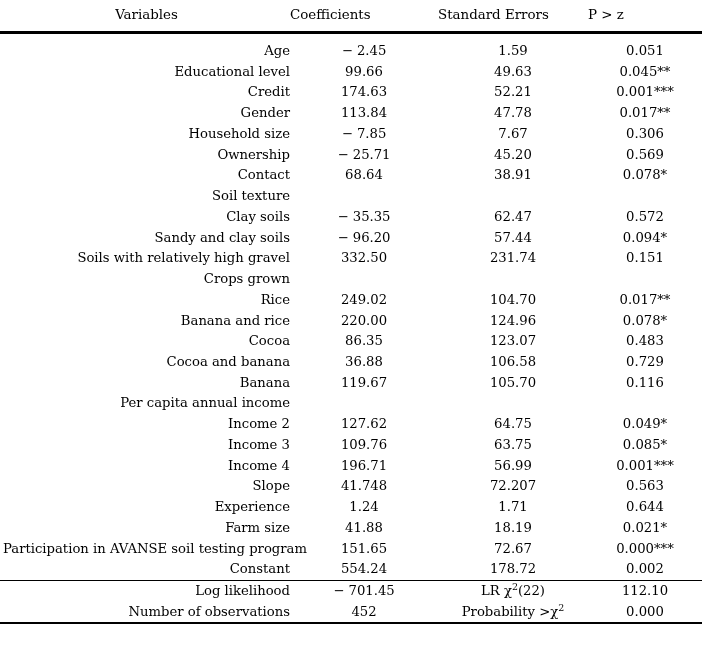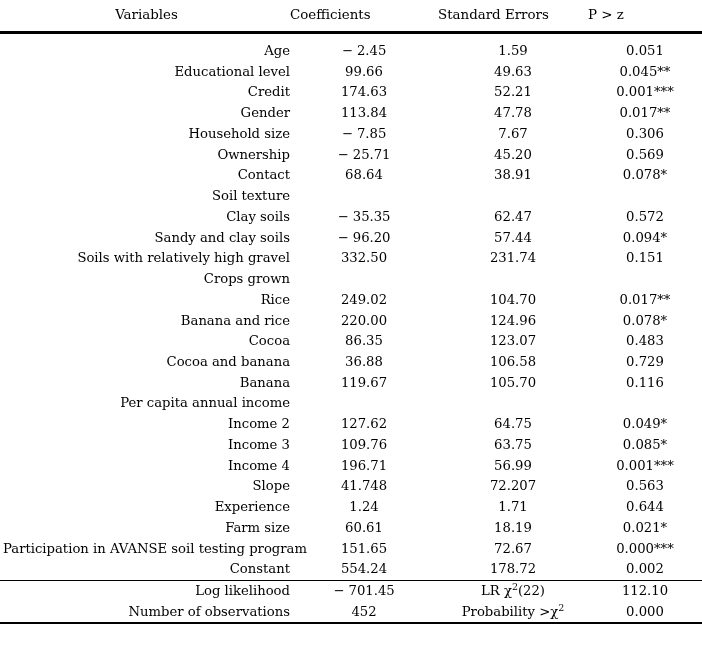--- a/index.html
+++ b/index.html
@@ -248,21 +248,21 @@
           <td class="num">0.563</td>
         </tr>
         <tr>
           <td class="var">Experience</td>
           <td class="num">1.24</td>
           <td class="num">1.71</td>
           <td class="num">0.644</td>
         </tr>
         <tr>
           <td class="var">Farm size</td>
-          <td class="num">60.61</td>
+          <td class="num">41.88</td>
           <td class="num">18.19</td>
           <td class="num">0.021*</td>
         </tr>
         <tr>
           <td class="var">Participation in AVANSE soil testing program</td>
           <td class="num">151.65</td>
           <td class="num">72.67</td>
           <td class="num">0.000***</td>
         </tr>
         <tr>

